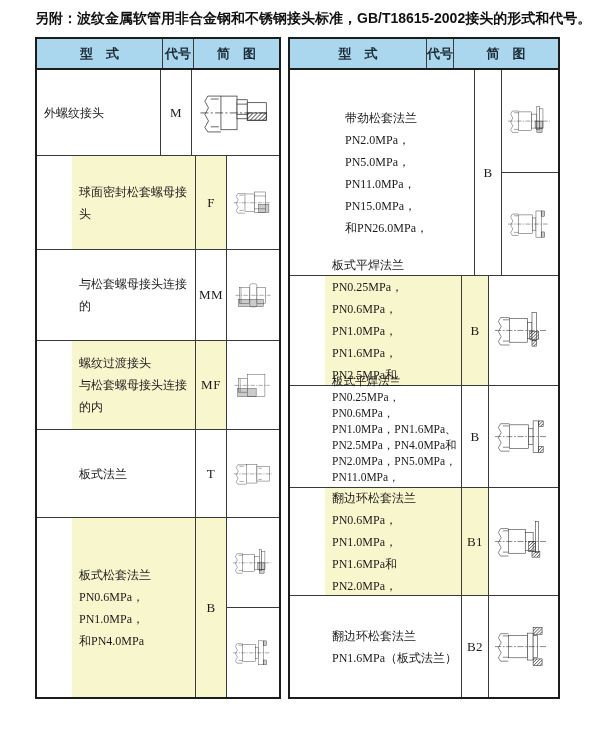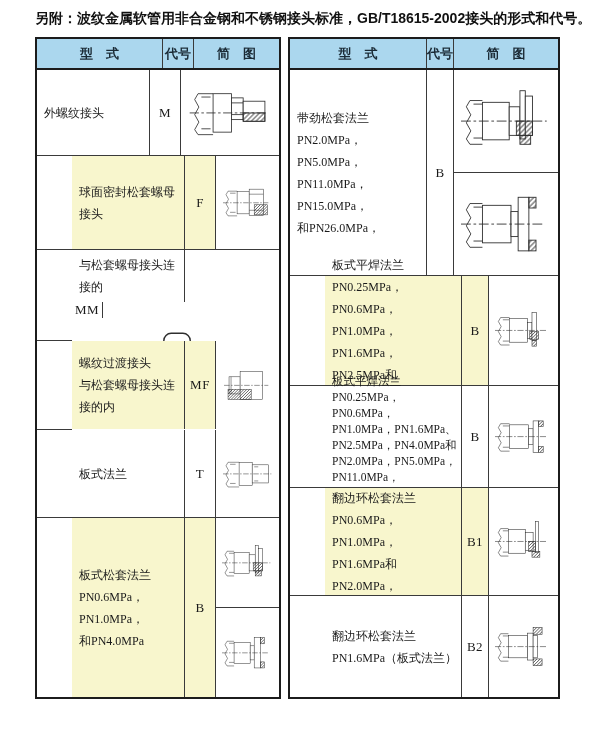--- a/index.html
+++ b/index.html
@@ -19,21 +19,21 @@
   .row{display:flex;box-sizing:border-box;}
   .row + .row{border-top:1px solid #3a3a3a;padding-left:35px;}
   .cell{box-sizing:border-box;border-right:1px solid #3a3a3a;background:#fff;}
   .cell.diag{border-right:none;flex:1;display:flex;flex-direction:column;}
   .cell.type{display:flex;align-items:center;padding:4px 2px 4px 7px;}
   .cell.code{display:flex;align-items:center;justify-content:center;
              font-size:13px;letter-spacing:.5px;}
   .row.hl .type,.row.hl .code{background:var(--hl,#f8f6cd);}
   .tlines{font-size:12px;line-height:22px;}
   .tlines.tight{line-height:16px;font-size:11.5px;}
-  .ltable .type{width:113px;} .ltable .code{width:31px;}
+  .ltable .type{width:124px;} .ltable .code{width:31px;}
   .rtable .type{width:137px;} .rtable .code{width:27px;}
   .ltable .hcell.type{width:126px;} .ltable .hcell.code{width:31px;} .ltable .hcell.diag{flex:1;}
   .rtable .hcell.type{width:137px;} .rtable .hcell.code{width:27px;} .rtable .hcell.diag{flex:1;}
   .diag-sub{flex:1;display:flex;align-items:center;justify-content:center;padding:3px 5px;min-height:0;}
   .diag-sub + .diag-sub{border-top:1px solid #3a3a3a;}
   .diag-sub svg{width:95%;height:96%;max-height:110px;}
   .diag-sub svg *{stroke:#2f2f2f;stroke-width:1;}
 </style>
 </head>
 <body>
@@ -97,21 +97,21 @@
                   <rect x="30" y="14" width="24" height="44" fill="#fff"></rect>
                   <rect x="54" y="9" width="28" height="52" fill="#fff"></rect>
                   <line x1="54" y1="19" x2="82" y2="19"></line>
                   <line x1="54" y1="51" x2="82" y2="51"></line>
                   <rect x="64" y="40" width="26" height="20" fill="url(#h1)"></rect>
                   <line x1="2" y1="36" x2="92" y2="36" stroke-dasharray="11 3 3 3"></line>
                 </svg>
               </div>
             </div>
           </div>
-          <div class="row" style="height: 91px; flex-direction: column;">
+          <div class="row" style="height: 91px;">
             <div class="cell type">
               <div class="tlines">
                 <div>与松套螺母接头连接的</div>
               </div>
             </div>
             <div class="cell code">MM</div>
             <div class="cell diag">
               <div class="diag-sub">
                 <svg viewBox="0 0 100 72" preserveAspectRatio="xMidYMid meet">
                   <defs>
@@ -230,21 +230,21 @@
         </div>
     </div>
 
     <div class="tbl rtable">
       <div class="hrow">
         <div class="hcell type">型　式</div>
         <div class="hcell code">代号</div>
         <div class="hcell diag">简　图</div>
       </div>
       <div id="rbody">
-          <div class="row" style="height: 205px;">
+          <div class="row" style="height: 205px; padding-left: 48px;">
             <div class="cell type">
               <div class="tlines">
                 <div>带劲松套法兰</div>
                 <div>PN2.0MPa，PN5.0MPa，</div>
                 <div>PN11.0MPa，PN15.0MPa，</div>
                 <div>和PN26.0MPa，</div>
               </div>
             </div>
             <div class="cell code">B</div>
             <div class="cell diag">

